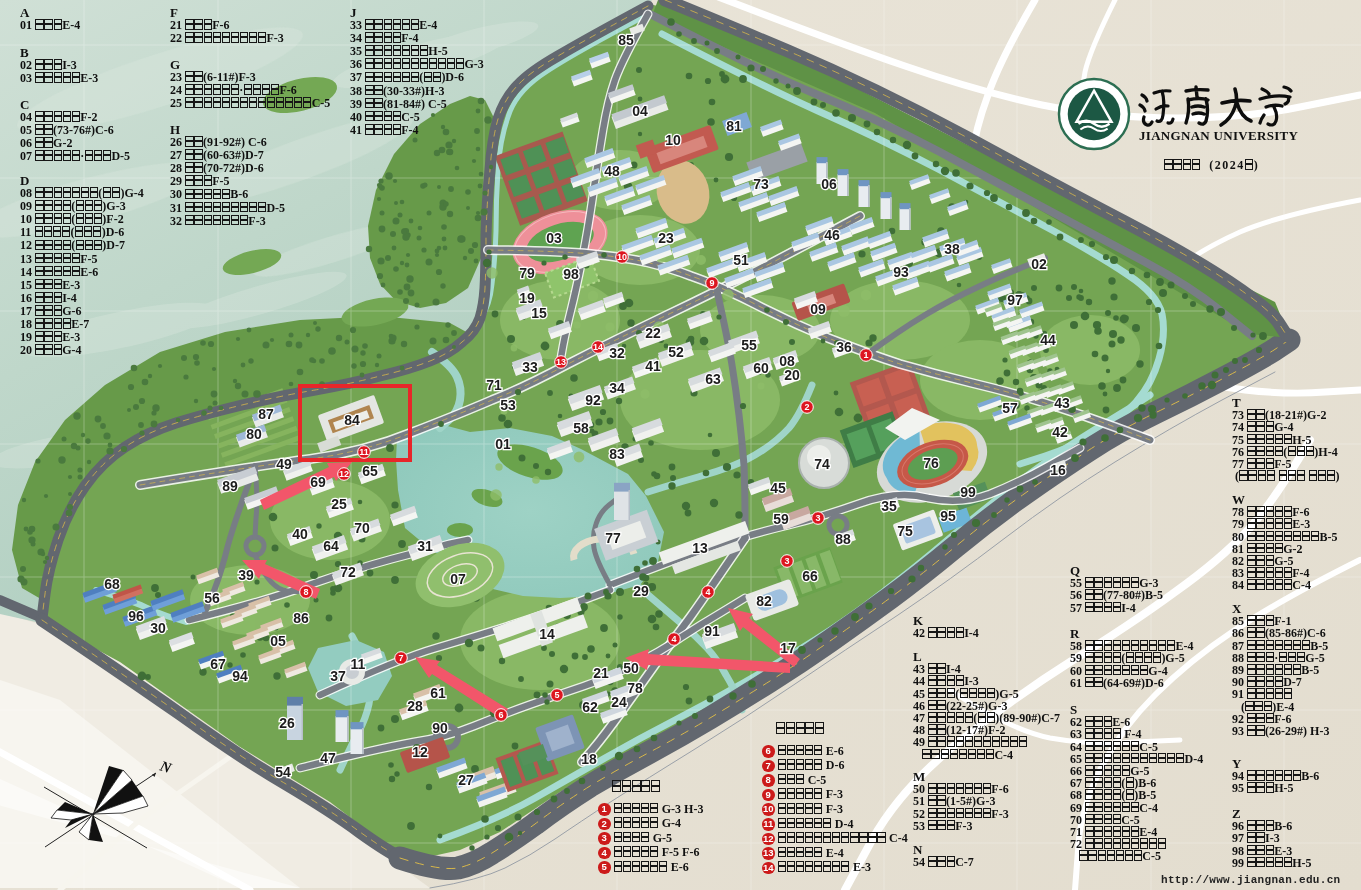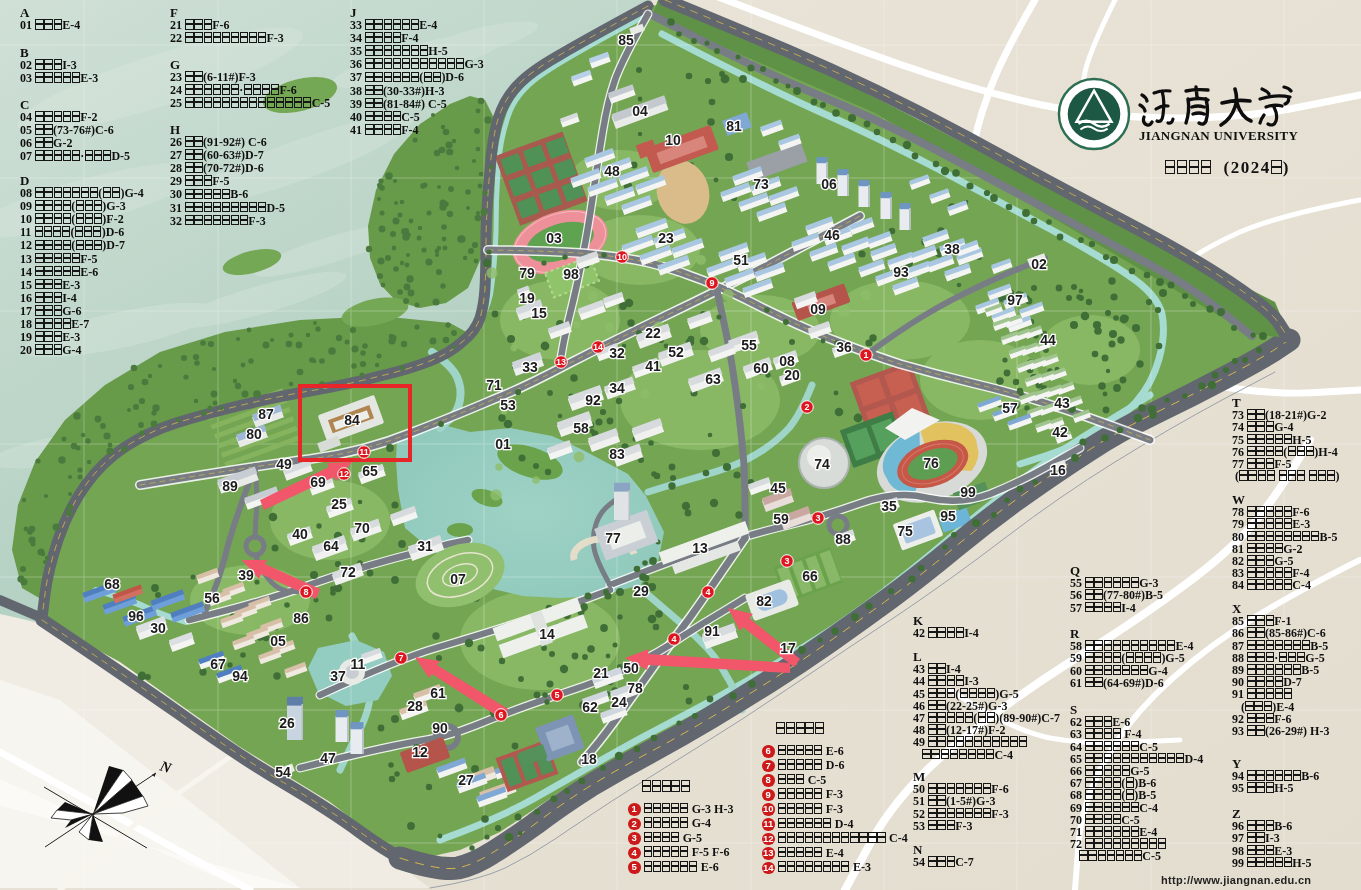--- a/index.html
+++ b/index.html
@@ -1699,21 +1699,21 @@
 <div>65 <i class="c"></i><i class="c"></i><i class="c"></i><i class="c"></i><i class="c"></i><i class="c"></i><i class="c"></i><i class="c"></i><i class="c"></i><i class="c"></i><i class="c"></i>D-4</div>
 <div>66 <i class="c"></i><i class="c"></i><i class="c"></i><i class="c"></i><i class="c"></i>G-5</div>
 <div>67 <i class="c"></i><i class="c"></i><i class="c"></i><i class="c"></i>(<i class="c"></i>)B-6</div>
 <div>68 <i class="c"></i><i class="c"></i><i class="c"></i><i class="c"></i>(<i class="c"></i>)B-5</div>
 <div>69 <i class="c"></i><i class="c"></i><i class="c"></i><i class="c"></i><i class="c"></i><i class="c"></i>C-4</div>
 <div>70 <i class="c"></i><i class="c"></i><i class="c"></i><i class="c"></i>C-5</div>
 <div>71 <i class="c"></i><i class="c"></i><i class="c"></i><i class="c"></i><i class="c"></i><i class="c"></i>E-4</div>
 <div>72 <i class="c"></i><i class="c"></i><i class="c"></i><i class="c"></i><i class="c"></i><i class="c"></i><i class="c"></i><i class="c"></i><i class="c"></i></div>
 <div>&nbsp;&nbsp;&nbsp;<i class="c"></i><i class="c"></i><i class="c"></i><i class="c"></i><i class="c"></i><i class="c"></i><i class="c"></i>C-5</div>
 </div>
-<div class="leg bus" style="left:628px;top:780px">
+<div class="leg bus" style="left:598px;top:780px">
       <div class="hd" style="padding-left:14px"><i class="c"></i><i class="c"></i><i class="c"></i><i class="c"></i><i class="c"></i></div>
       <div><span class="bn">1</span><i class="c"></i><i class="c"></i><i class="c"></i><i class="c"></i><i class="c"></i> G-3 H-3</div>
       <div><span class="bn">2</span><i class="c"></i><i class="c"></i><i class="c"></i><i class="c"></i><i class="c"></i> G-4</div>
       <div><span class="bn">3</span><i class="c"></i><i class="c"></i><i class="c"></i><i class="c"></i> G-5</div>
       <div><span class="bn">4</span><i class="c"></i><i class="c"></i><i class="c"></i><i class="c"></i><i class="c"></i> F-5 F-6</div>
       <div><span class="bn">5</span><i class="c"></i><i class="c"></i><i class="c"></i><i class="c"></i><i class="c"></i><i class="c"></i> E-6</div>
     </div>
 <div class="leg bus" style="left:762px;top:722px">
       <div class="hd" style="padding-left:14px"><i class="c"></i><i class="c"></i><i class="c"></i><i class="c"></i><i class="c"></i></div>
       <div><span class="bn">6</span><i class="c"></i><i class="c"></i><i class="c"></i><i class="c"></i><i class="c"></i> E-6</div>
@@ -1748,23 +1748,23 @@
 <g stroke-width="3.6">
 <path d="M84,20 q14,-4 28,-2 M97,6 q3,10 0,18 q-4,12 -14,18 M99,20 q4,14 14,18"></path>
 </g>
 <g stroke-width="3.2">
 <path d="M124,6 q5,2 7,5 M146,4 q5,1 7,4 M122,16 q16,-5 30,-2 M150,14 q2,5 -3,7 M128,24 q8,-3 16,-1 M136,24 q4,8 2,14 q-2,6 -8,3 M126,32 q-3,4 -4,8"></path>
 </g>
 </svg></div>
 
 <div style="position:absolute;left:1139px;top:128px;width:240px;font-family:'Liberation Serif',serif;font-weight:bold;font-size:13px;color:#111;letter-spacing:0.3px">JIANGNAN UNIVERSITY</div>
 
-<div style="position:absolute;left:1164px;top:158px;font-family:'Liberation Serif',serif;font-weight:bold;font-size:17px;color:#111;letter-spacing:1.5px"><i class="c"></i><i class="c"></i><i class="c"></i><i class="c"></i>&nbsp;&nbsp;(2024<i class="c"></i>)</div>
-
-<div style="position:absolute;left:1161px;top:874px;font-family:Liberation Sans, sans-serif;font-weight:bold;font-size:11px;color:#222;letter-spacing:0.3px">http://www.jiangnan.edu.cn</div>
+<div style="position:absolute;left:1164px;top:158px;font-family:'Liberation Serif',serif;font-weight:bold;font-size:12px;color:#111;letter-spacing:1.5px"><i class="c"></i><i class="c"></i><i class="c"></i><i class="c"></i>&nbsp;&nbsp;(2024<i class="c"></i>)</div>
+
+<div style="position:absolute;left:1161px;top:874px;font-family:Liberation Mono, monospace;font-weight:bold;font-size:11px;color:#222;letter-spacing:0.3px">http://www.jiangnan.edu.cn</div>
 
 <div style="position:absolute;left:35px;top:758px;width:145px;height:100px">
 <svg width="145" height="100" viewBox="0 0 145 100">
 <g stroke="#222" stroke-width="1" fill="none">
 <line x1="9" y1="29" x2="112" y2="90"></line>
 <line x1="10" y1="89" x2="121" y2="15"></line>
 </g>
 <path d="M121,15 l-4,1.5 l2.5,2.5 Z" fill="#222"></path>
 <polygon points="58,56 108,38 97,22" fill="#111"></polygon>
 <polygon points="58,56 88,12 74,8" fill="#111"></polygon>

